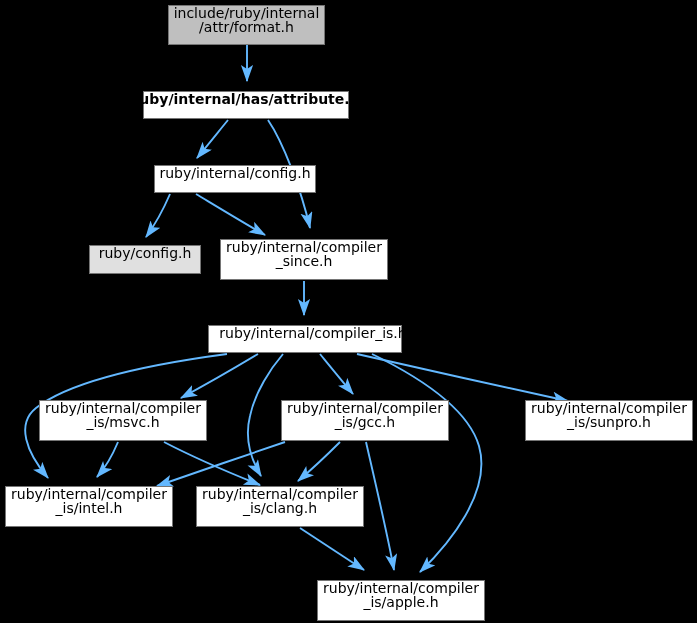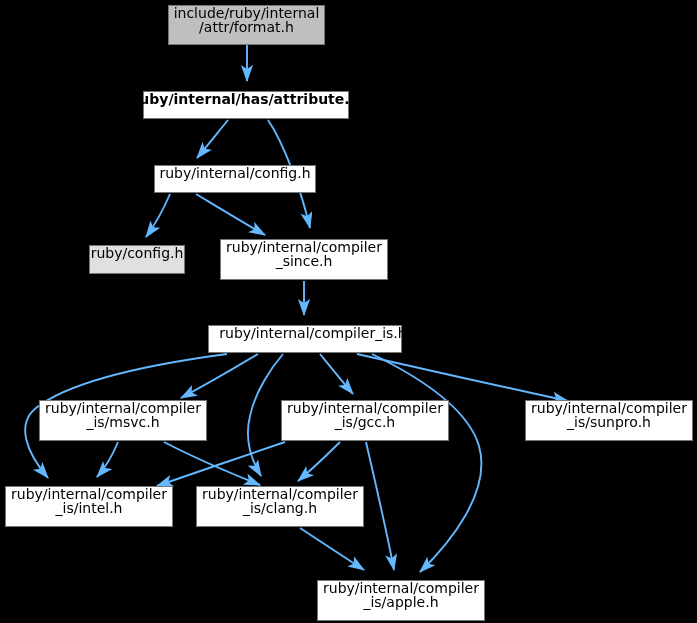--- a/index.html
+++ b/index.html
@@ -43,21 +43,21 @@
         <path d="M340,442 C327,455 311,470 298,481" fill="none" stroke="#63b8ff" stroke-width="1.9" marker-end="url(#ah)"></path>
         <path d="M366,442 C374,477 387,532 394,570" fill="none" stroke="#63b8ff" stroke-width="1.9" marker-end="url(#ah)"></path>
         <path d="M300,528 C320,541 344,557 364,570" fill="none" stroke="#63b8ff" stroke-width="1.9" marker-end="url(#ah)"></path>
       </g>
   </svg>
   <div id="node-layer">
       <div class="node root" style="left: 168px; top: 5px; width: 157px; height: 40px;"><span class="lbl">include/ruby/internal
 /attr/format.h</span></div>
       <div class="node" style="left: 143px; top: 91px; width: 206px; height: 28px; font-weight: bold;"><span class="lbl">ruby/internal/has/attribute.h</span></div>
       <div class="node" style="left: 106px; top: 165px; width: 162px; height: 28px; margin-left: 48px;"><span class="lbl">ruby/internal/config.h</span></div>
-      <div class="node sys" style="left: 89px; top: 245px; width: 96px; height: 29px;"><span class="lbl">ruby/config.h</span></div>
+      <div class="node sys" style="left: 89px; top: 245px; width: 112px; height: 29px;"><span class="lbl">ruby/config.h</span></div>
       <div class="node" style="left: 220px; top: 239px; width: 168px; height: 41px;"><span class="lbl">ruby/internal/compiler
 _since.h</span></div>
       <div class="node" style="left: 208px; top: 325px; width: 194px; height: 28px; padding-left: 16px;"><span class="lbl">ruby/internal/compiler_is.h</span></div>
       <div class="node" style="left: 39px; top: 400px; width: 168px; height: 41px;"><span class="lbl">ruby/internal/compiler
 _is/msvc.h</span></div>
       <div class="node" style="left: 281px; top: 400px; width: 168px; height: 41px;"><span class="lbl">ruby/internal/compiler
 _is/gcc.h</span></div>
       <div class="node" style="left: 525px; top: 400px; width: 168px; height: 41px;"><span class="lbl">ruby/internal/compiler
 _is/sunpro.h</span></div>
       <div class="node" style="left: 5px; top: 486px; width: 168px; height: 41px;"><span class="lbl">ruby/internal/compiler

